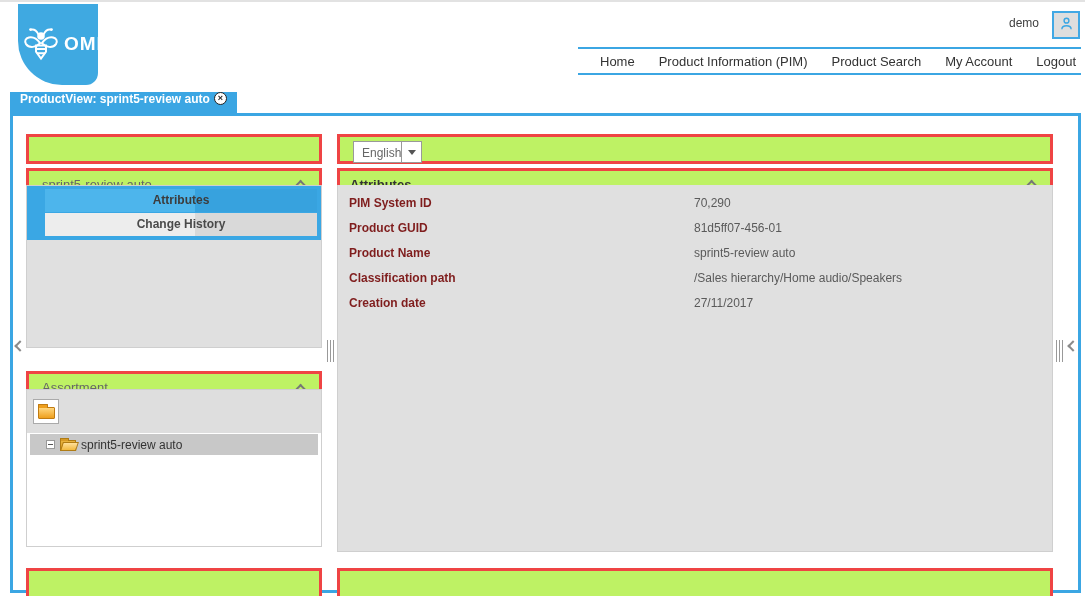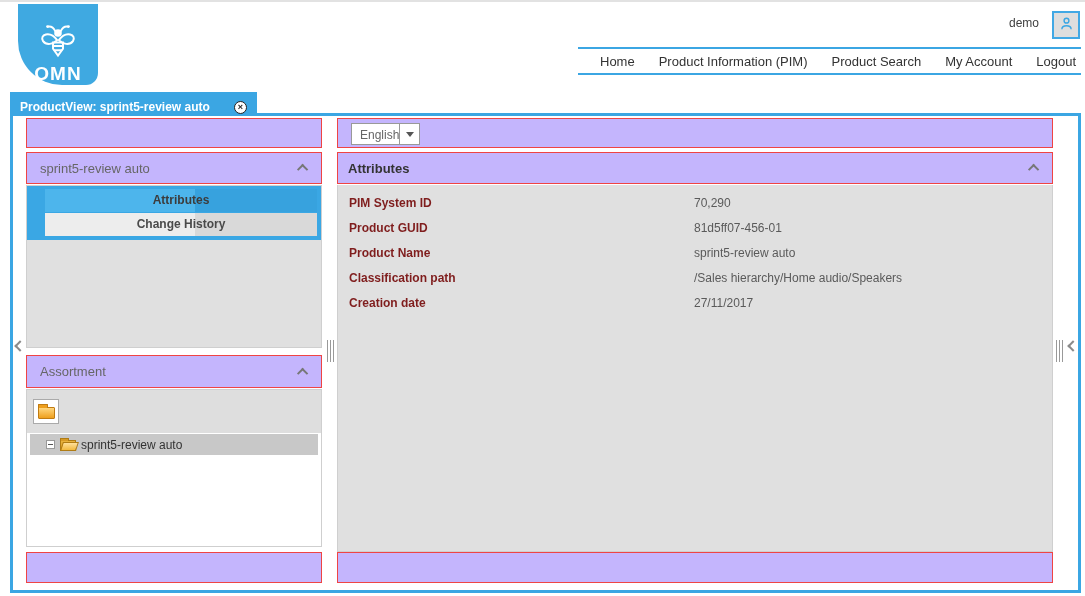--- a/index.html
+++ b/index.html
@@ -2,44 +2,44 @@
 <html><head>
 <meta charset="utf-8">
 <style>
   * { box-sizing: border-box; }
   html,body { margin:0; padding:0; background:#fff; }
   body { font-family:"Liberation Sans", sans-serif; }
   .app { position:relative; width:1085px; height:596px; background:#fff; border-top:2px solid #e2e2e2; overflow:hidden; }
 
   
   .logo { position:absolute; left:18px; top:2px; width:80px; height:81px; background:#3FA9E1;
-          border-radius:0 0 12px 44px; display:flex; flex-direction:column; align-items:center; cursor:pointer;justify-content:flex-end; }
+          border-radius:0 0 12px 44px; display:flex; flex-direction:row; align-items:center; cursor:pointer; }
   .logo svg { margin-top:5px; }
   .logo-text { color:#fff; font-weight:bold; font-size:19px; letter-spacing:1px; margin-top:-2px; }
 
   .user-name { position:absolute; right:46px; top:14px; font-size:12px; color:#404040; }
   .user-btn { position:absolute; right:5px; top:9px; width:28px; height:28px; background:#dedede;
               border:2px solid #41A8E4; display:flex; align-items:center; justify-content:center; cursor:pointer; }
 
   .nav { position:absolute; left:578px; top:45px; width:503px; height:28px;
          border-top:2px solid #3BA6E3; border-bottom:2px solid #3BA6E3;
          display:flex; align-items:center; gap:24px; padding-left:22px; }
   .nav-item { font-size:13px; color:#333; cursor:pointer; white-space:nowrap; }
 
   
   .tab { position:absolute; left:10px; top:90px; height:22px; background:#3BA6E3; color:#fff;
-         display:flex; align-items:flex-end; gap:24px; padding:0 10px; font-size:12px; font-weight:bold; cursor:pointer; z-index:3; }
+         display:flex; align-items:flex-start; gap:4px; padding:0 10px; font-size:12px; font-weight:bold; cursor:pointer; z-index:3; }
   .tab-close { width:13px; height:13px; border-radius:50%; background:#fff; border:1px solid #222;
                color:#222; font-size:9px; font-weight:bold; line-height:11px; text-align:center; cursor:pointer; }
 
   
   .container { position:absolute; left:10px; top:111px; width:1071px; height:480px;
                border:3px solid #3BA6E3; background:#fff; }
 
-  .panel-box { position:absolute; background:#c4b5fd; border:1px solid #ef4444; }
+  .panel-box { position:absolute; background:#bef264; border:3px solid #ef4444;margin-top:16px; }
   .sec-header { display:flex; align-items:center; justify-content:space-between;
                 padding:0 13px; font-size:13px; color:#666; cursor:pointer; }
   .sec-header.dark { color:#333; font-weight:bold; padding-left:10px; }
 
   .chev-up { width:8px; height:8px; border-left:2px solid #777; border-top:2px solid #777;
              transform:rotate(45deg) translateY(2px); }
   .chev-left { width:8px; height:8px; border-left:2px solid #8a8a8a; border-bottom:2px solid #8a8a8a;
                transform:rotate(45deg); cursor:pointer; }
 
   

